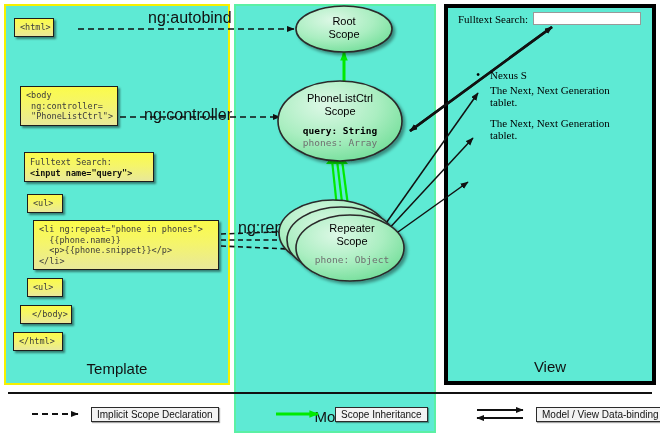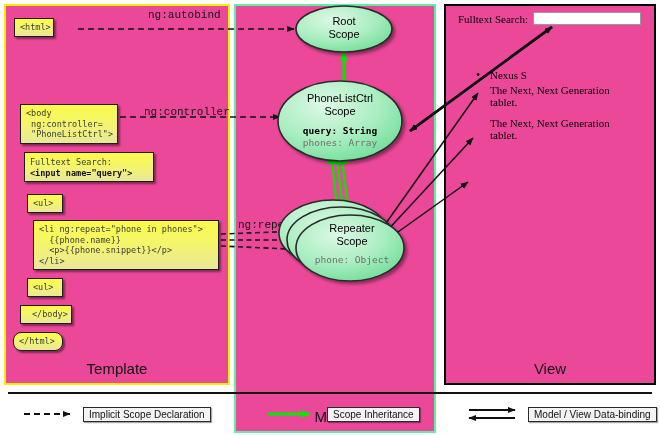--- a/index.html
+++ b/index.html
@@ -5,24 +5,24 @@
   html,body{margin:0;padding:0;}
   body{
     width:660px;height:435px;
     background:#ffffff;
     font-family:"Liberation Sans", sans-serif;
     position:relative;overflow:hidden;
   }
   #stage{position:absolute;left:0;top:0;width:660px;height:435px;}
 
   
-  .panel{position:absolute;background:#ec4899;box-sizing:border-box;padding-left:16px;}
+  .panel{position:absolute;background:#5eead4;box-sizing:border-box;padding-left:16px;}
   #panel-template{left:4px;  top:4px; width:226px; height:381px; border:2px solid #f6f000;}
   #panel-model{   left:234px;top:4px; width:202px; height:429px; border:2px solid #5bf0a5;}
-  #panel-view{    left:444px;top:4px; width:212px; height:381px; border:2px solid #000000;}
+  #panel-view{    left:444px;top:4px; width:212px; height:381px; border:4px solid #000000;}
 
   .panel-label{
     position:absolute;bottom:6px;left:0;width:100%;
     text-align:center;font-size:15px;color:#111;
     font-family:"Liberation Sans", sans-serif;
   }
 
   
   .codebox{
     position:absolute;box-sizing:border-box;
@@ -33,22 +33,22 @@
     font-size:8.5px;line-height:10.5px;color:#3b3b3b;
     padding:3px 5px;white-space:pre;
   }
   .codebox .bold{color:#111;font-weight:bold;}
 
   
   svg.layer{position:absolute;left:0;top:0;width:660px;height:435px;overflow:visible;pointer-events:none;}
 
   
   .rel-label{
-    position:absolute;font-family:Liberation Mono, monospace;
-    font-size:11px;color:#111;white-space:nowrap;
+    position:absolute;font-family:Liberation Sans, sans-serif;
+    font-size:16px;color:#111;white-space:nowrap;
   }
 
   
   .bubble-title{font-family:"Liberation Sans",sans-serif;font-size:11px;fill:#000;}
   .bubble-prop{font-family:"DejaVu Sans Mono","Liberation Mono",monospace;font-size:9.5px;}
   .bubble-prop.strong{fill:#000;font-weight:bold;}
   .bubble-prop.dim{fill:#6f6f6f;}
 
   
   #view-content{position:absolute;left:452px;top:12px;width:198px;
@@ -61,21 +61,21 @@
   }
   .view-list{list-style:none;margin:16px;padding:0;margin-top:44px;}
   .view-list li{position:relative;padding-left:22px;font-size:11px;margin-bottom:3px;}
   .view-bullet:before{
     content:"\2022";position:absolute;left:8px;top:-1px;font-size:12px;
   }
   .view-snippet{font-size:11px;padding-left:22px;margin-bottom:9px;}
 
   
   #legend-rule{position:absolute;left:8px;top:392px;width:644px;height:2px;background:#111;}
-  #legend{position:absolute;left:8px;top:403px;width:539px;height:26px;}
+  #legend{position:absolute;left:16px;top:403px;width:539px;height:26px;}
   .legend-item{position:absolute;display:flex;align-items:center;}
   .legend-box{
     border:1.5px solid #2b2b2b;background:#f3f3f3;
     box-shadow:1px 1px 1px rgba(0,0,0,.35);
     font-size:10px;color:#111;padding:1px 5px;white-space:nowrap;
     font-family:"Liberation Sans",sans-serif;
   }
   .legend-gfx{width:56px;height:18px;margin-right:5px;}
 </style>
 </head>
@@ -88,39 +88,39 @@
   </div>
   <div class="panel" id="panel-model">
     <div class="panel-label">Model</div>
   </div>
   <div class="panel" id="panel-view">
     <div class="panel-label">View</div>
   </div>
 
   <div class="codebox" style="left:14px;top:18px;width:40px;">&lt;html&gt;</div>
 
-  <div class="codebox" style="left:20px;top:104px;width:98px;">&lt;body
+  <div class="codebox" style="left:20px;top:86px;width:98px;">&lt;body
  ng:controller=
  "PhoneListCtrl"&gt;</div>
 
   <div class="codebox" style="left:24px;top:152px;width:130px;padding-top:4px;"><span>Fulltext Search:</span>
 <span class="bold">&lt;input name="query"&gt;</span></div>
 
   <div class="codebox" style="left:27px;top:194px;width:36px;">&lt;ul&gt;</div>
 
   <div class="codebox" style="left:33px;top:220px;width:186px;">&lt;li ng:repeat="phone in phones"&gt;
   {{phone.name}}
   &lt;p&gt;{{phone.snippet}}&lt;/p&gt;
 &lt;/li&gt;</div>
 
   <div class="codebox" style="left:27px;top:278px;width:36px;">&lt;ul&gt;</div>
 
   <div class="codebox" style="left:20px;top:305px;width:52px;padding-left:11px;">&lt;/body&gt;</div>
 
-  <div class="codebox" style="left:13px;top:332px;width:50px;border-radius:8px;">&lt;/html&gt;</div>
+  <div class="codebox" style="left:13px;top:332px;width:50px;">&lt;/html&gt;</div>
 
   <div class="rel-label" style="left:148px;top:9px;">ng:autobind</div>
   <div class="rel-label" style="left:144px;top:106px;">ng:controller</div>
   <div class="rel-label" style="left:238px;top:219px;">ng:repeat</div>
 
   <svg class="layer" viewBox="0 0 660 435">
     <defs>
       <radialGradient id="bubbleFill" cx="38%" cy="30%" r="78%">
         <stop offset="0%" stop-color="#ddf8e6"></stop>
         <stop offset="55%" stop-color="#aaeec1"></stop>

